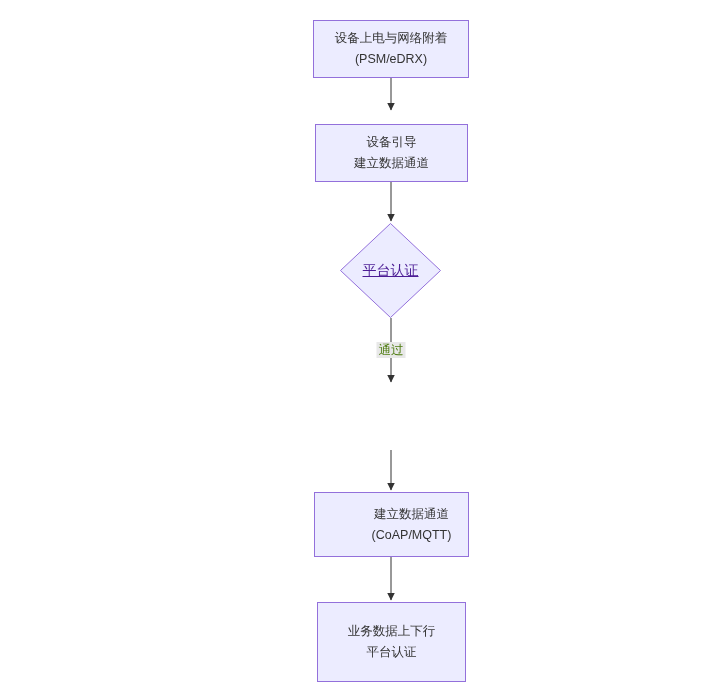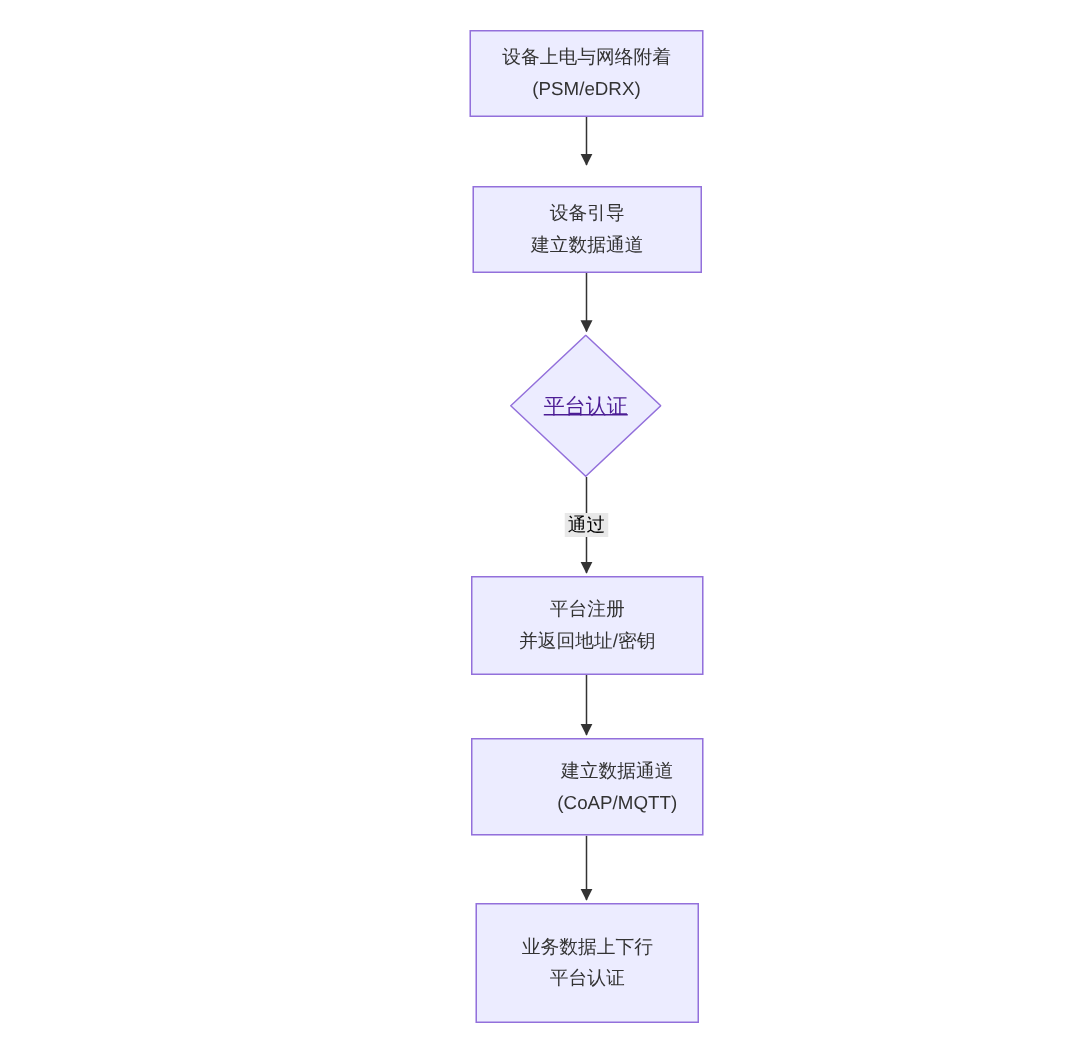--- a/index.html
+++ b/index.html
@@ -62,21 +62,21 @@
     font-size: 14px;
     text-decoration: underline;
   }
 
   
   .edge-label {
     position: absolute;
     left: 373px; top: 350px;
     transform: translate(-50%, -50%);
     background: #e8e8e8;
-    color: #000000;
+    color: #4d7c0f;
     font-size: 12.5px;
     line-height: 16px;
     padding: 0 2px;
     white-space: nowrap;
   }
 </style>
 </head>
 <body>
 
 <div class="canvas">
@@ -106,24 +106,20 @@
 
   <div class="node-diamond">
     <svg width="101" height="95" viewBox="0 0 101 95">
       <polygon points="50.5,0.5 100.5,47.5 50.5,94.5 0.5,47.5" fill="#ECECFF" stroke="#9370DB" stroke-width="1"></polygon>
     </svg>
     <div class="diamond-label">平台认证</div>
   </div>
 
   <div class="edge-label">通过</div>
 
-  <div class="node-rect node-d">
-    <span>平台注册</span>
-    <span>并返回地址/密钥</span>
-  </div>
 
   <div class="node-rect node-e">
     <span>建立数据通道</span>
     <span>(CoAP/MQTT)</span>
   </div>
 
   <div class="node-rect node-f">
     <span>业务数据上下行</span>
     <span>平台认证</span>
   </div>

